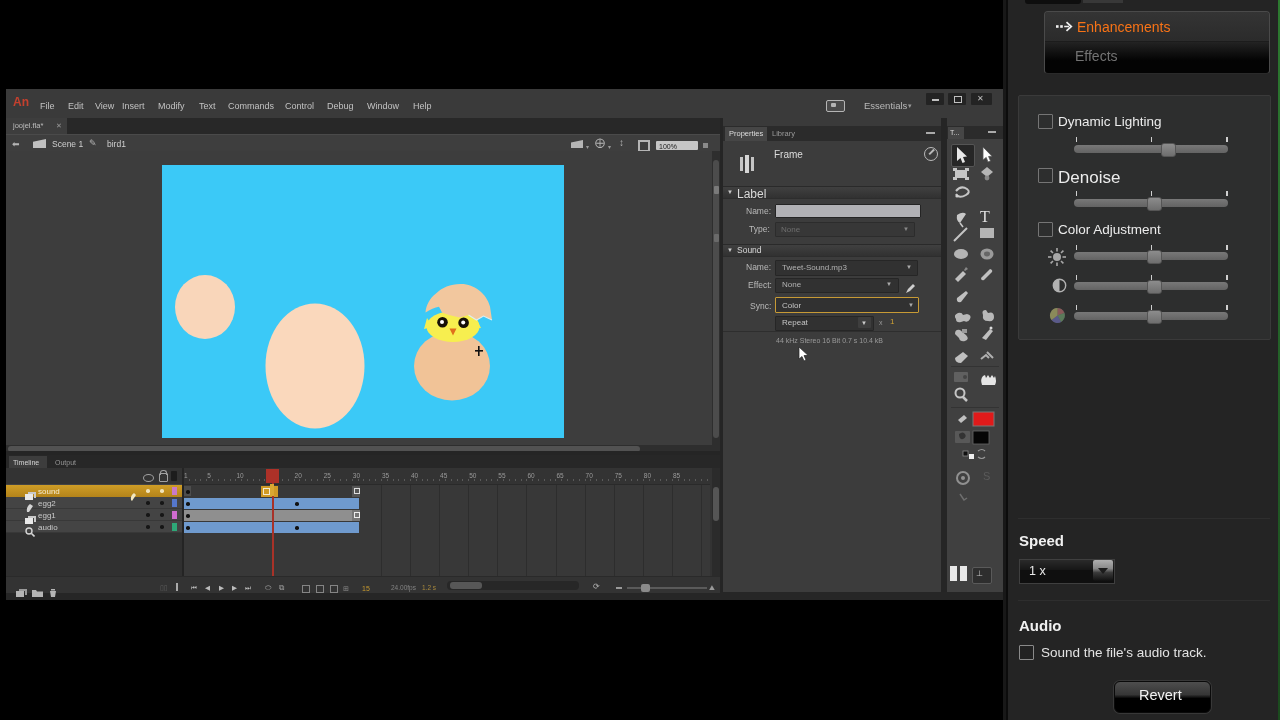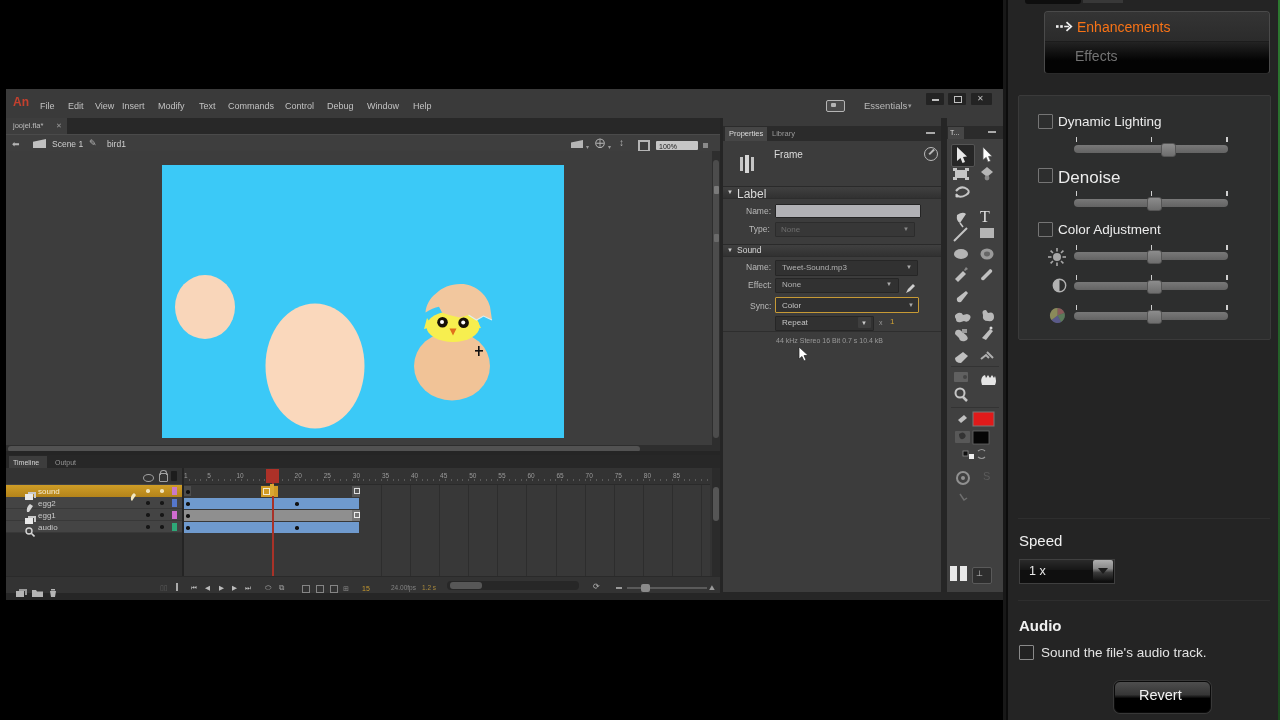--- a/index.html
+++ b/index.html
@@ -436,21 +436,21 @@
 <path d="M8.5,8.5 L12,15 A7.5,7.5 0 0 1 2.5,13 Z" fill="#5a5a8a"></path>
 <path d="M8.5,8.5 L2.5,13 A7.5,7.5 0 0 1 8.5,1 Z" fill="#8a8a5a"></path>
 </svg>
 <div class="a" style="left:1075.5px;top:305px;width:1.5px;height:5px;background:#cfcfcf"></div>
 <div class="a" style="left:1150.5px;top:305px;width:1.5px;height:5px;background:#cfcfcf"></div>
 <div class="a" style="left:1226px;top:305px;width:1.5px;height:5px;background:#cfcfcf"></div>
 <div class="a" style="left:1074px;top:312px;width:154px;height:8px;border-radius:4px;background:linear-gradient(#787878,#636363)"></div>
 <div class="a" style="left:1147px;top:310px;width:13px;height:12px;border-radius:3px;background:linear-gradient(#8c8c8c,#6e6e6e);border:0.5px solid #555"></div>
 
 <div class="a" style="left:1018px;top:518px;width:252px;height:1px;background:#2e2e2e"></div>
-<div class="a tx" style="left:1019px;top:533px;font-size:15px;font-weight:normal;color:#f0f0f0">Speed</div>
+<div class="a tx" style="left:1019px;top:533px;font-size:15px;font-weight:bold;color:#f0f0f0">Speed</div>
 <div class="a" style="left:1019px;top:559px;width:94px;height:23px;background:#0f0f0f;border:1px solid #3f3f3f">
   <div style="position:absolute;left:0;top:0;width:100%;height:45%;background:linear-gradient(#2a2a2a,#161616)"></div>
 </div>
 <div class="a tx" style="left:1029px;top:565px;font-size:12.5px;color:#e8e8e8">1 x</div>
 <div class="a" style="left:1093px;top:560px;width:20px;height:21px;border-radius:2px;background:linear-gradient(#b0b0b0,#8a8a8a 40%,#3a3a3a 60%,#101010)"></div>
 <div class="a" style="left:1098px;top:568px;width:0;height:0;border-left:5px solid transparent;border-right:5px solid transparent;border-top:6px solid #1c1c1c"></div>
 
 <div class="a" style="left:1018px;top:600px;width:252px;height:1px;background:#2e2e2e"></div>
 <div class="a tx" style="left:1019px;top:618px;font-size:15px;font-weight:bold;color:#f0f0f0">Audio</div>
 <div class="a" style="left:1019px;top:645px;width:13px;height:13px;border:1.5px solid #8a8a8a;border-radius:1px;background:#222"></div>

